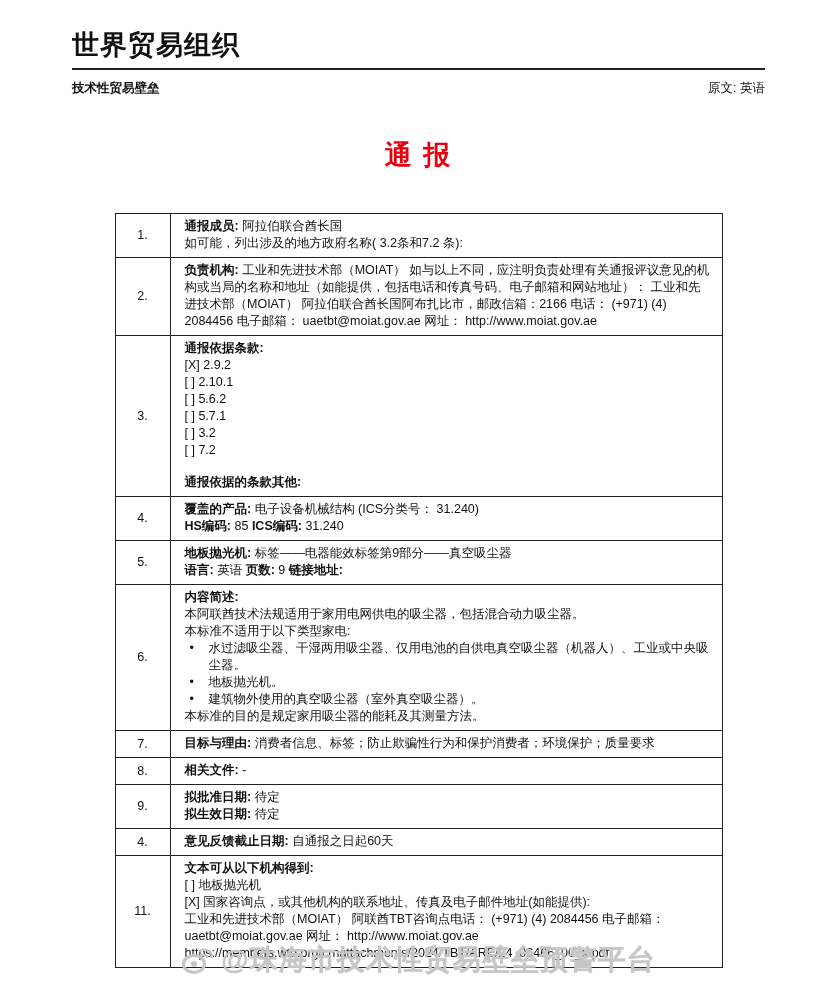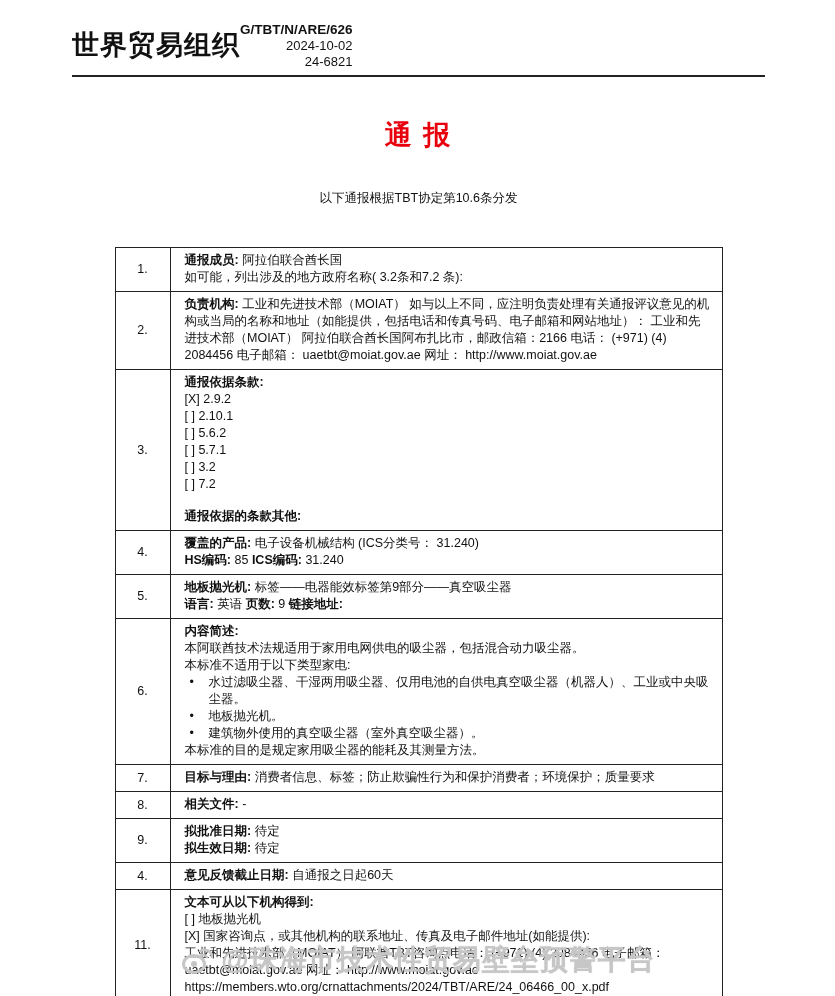--- a/index.html
+++ b/index.html
@@ -52,33 +52,31 @@
   }
   .watermark svg { display:block; }
 </style>
 </head>
 <body>
 
 <div class="page">
 
   <div class="header-top">
     <div class="org-name">世界贸易组织</div>
-    <div class="header-meta">
-      <div class="doc-number">G/TBT/N/ARE/626</div>
-      <div class="doc-date">2024-10-02</div>
-      <div class="doc-serial">24-6821</div>
-    </div>
   </div>
 
   <div class="rule"></div>
 
+  <div class="header-sub">
+    <div class="section-label">技术性贸易壁垒</div>
+    <div class="orig-lang">原文: 英语</div>
+  </div>
 
   <div class="doc-title" style="color: rgb(232, 0, 13);">通 报</div>
 
-  <div class="doc-subtitle">以下通报根据TBT协定第10.6条分发</div>
 
   <table class="notif">
     <tbody>
         <tr>
           <td class="num-cell">1.</td>
           <td class="content-cell">
             <div class="line"><span class="b">通报成员: </span><span>阿拉伯联合酋长国</span></div>
             <div class="line"><span>如可能，列出涉及的地方政府名称( 3.2条和7.2 条):</span></div>
           </td>
         </tr>

